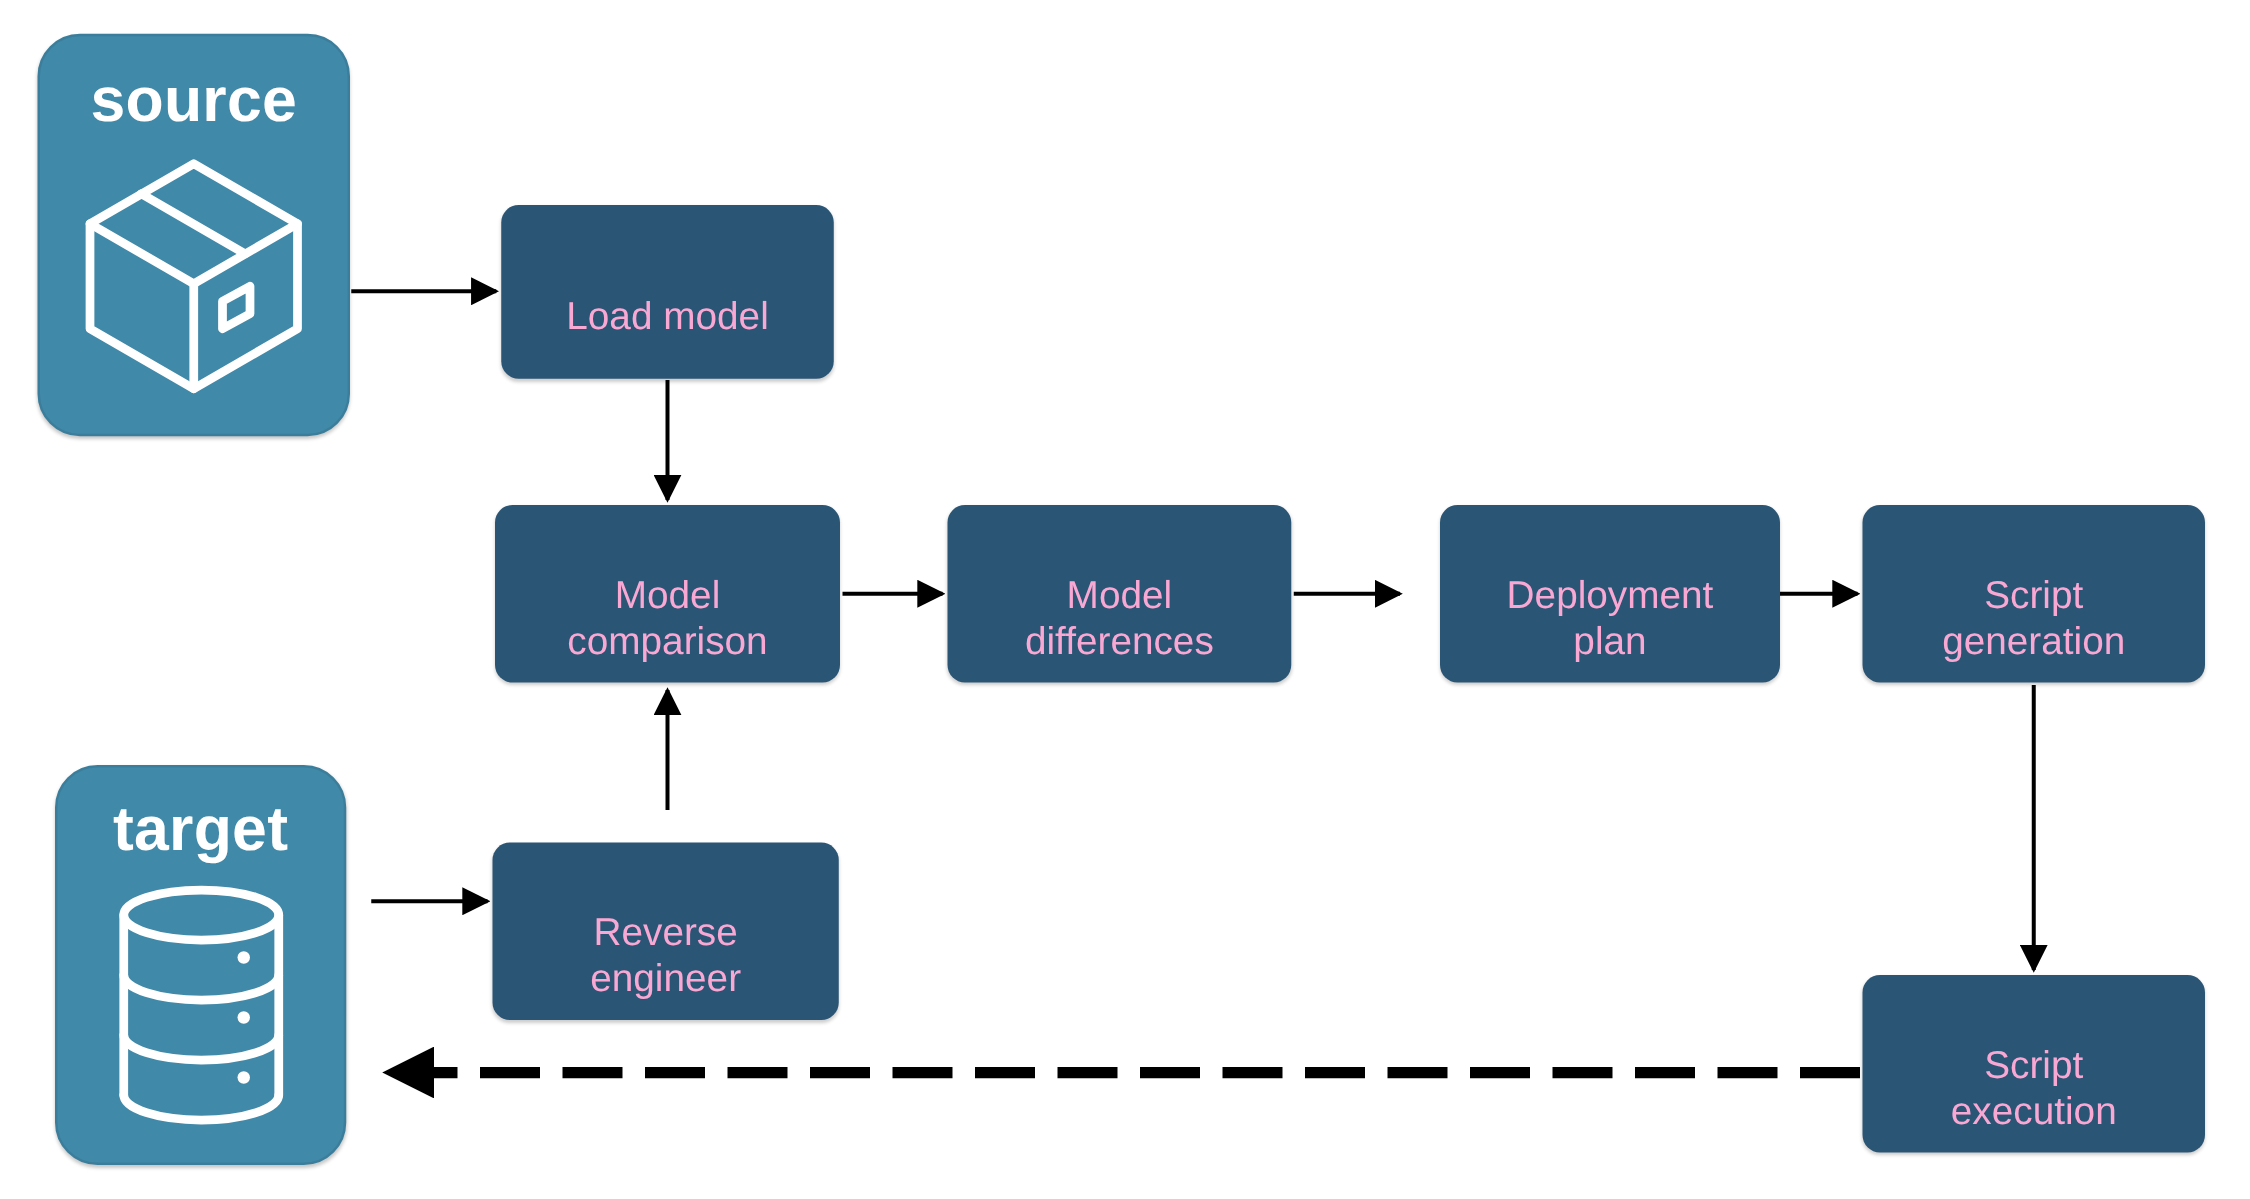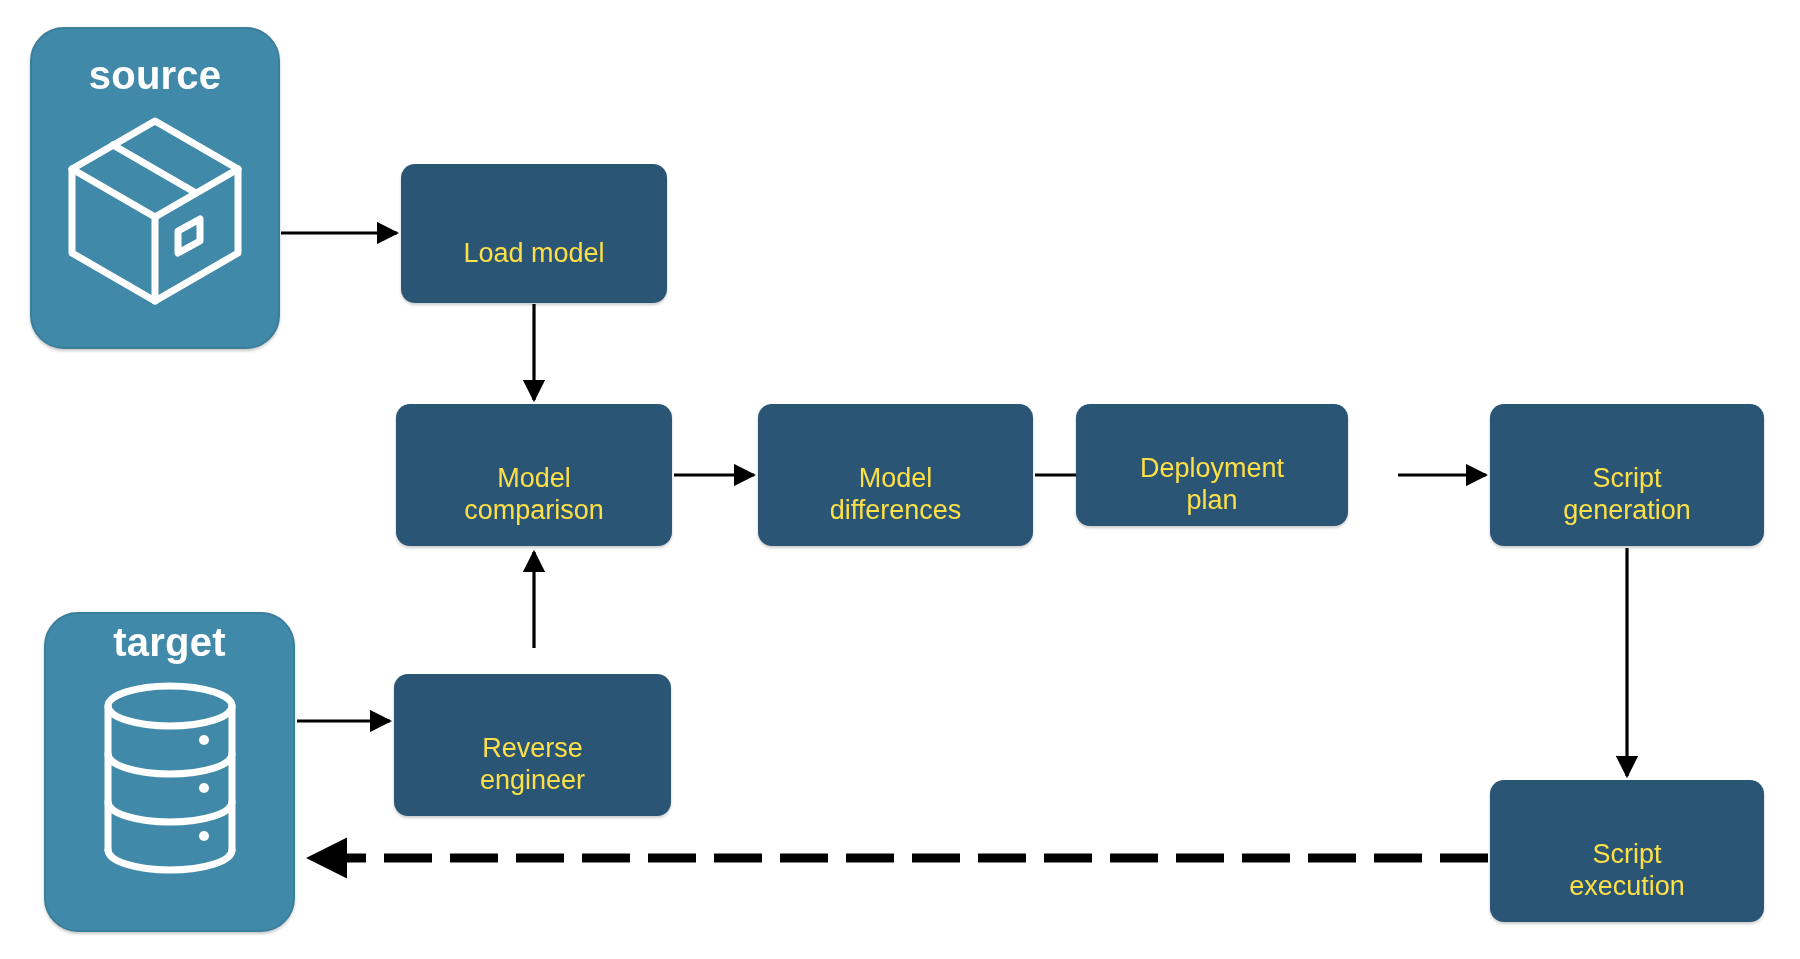--- a/index.html
+++ b/index.html
@@ -27,21 +27,21 @@
     border-radius: 34px;
     box-sizing: border-box;
     box-shadow: 0 2px 3px rgba(0,0,0,0.22);
     display: flex;
     flex-direction: column;
     align-items: center;
   }
   .endpoint-label {
     color: #ffffff;
     font-weight: bold;
-    font-size: 40px;
+    font-size: 50px;
     letter-spacing: 0.2px;
     line-height: 1;
     user-select: none;
   }
   .endpoint-icon {
     display: block;
   }
 
   
   .process-box {
@@ -49,22 +49,22 @@
     background: #2a5574;
     border-radius: 14px;
     box-sizing: border-box;
     box-shadow: 0 2px 3px rgba(0,0,0,0.20);
     display: flex;
     align-items: center;
     justify-content: center;
     padding: 4px 10px;
   }
   .process-label {
-    color: #fde047;
-    font-size: 27px;
+    color: #f9a8d4;
+    font-size: 31px;
     line-height: 1.18;
     text-align: center;
     white-space: pre-line;
     user-select: none;
     margin-top: 40px;
   }
 
   
   #connector-layer {
     position: absolute;
@@ -119,21 +119,21 @@
         <path d="M 12 60 L 95 108 L 178 60"></path>
         <path d="M 95 108 L 95 192"></path>
 
         <path d="M 53 36 L 136 84"></path>
 
         <path d="M 118 122 L 140 110 L 140 132 L 118 144 Z"></path>
       </svg>
     </span>
   </div>
 
-  <div class="endpoint" style="left:44px; top:612px; width:251px; height:320px; padding-top:8px;">
+  <div class="endpoint" style="left:44px; top:612px; width:233px; height:320px; padding-top:24px;">
     <div class="endpoint-label">target</div>
     <span class="endpoint-icon" style="margin-top:16px;">
       <svg width="160" height="200" viewBox="0 0 160 200" xmlns="http://www.w3.org/2000/svg" fill="none" stroke="#ffffff" stroke-width="7" stroke-linejoin="round" stroke-linecap="round">
 
         <ellipse cx="80" cy="28" rx="62" ry="20"></ellipse>
 
         <path d="M 18 28 L 18 172"></path>
         <path d="M 142 28 L 142 172"></path>
 
         <path d="M 18 172 A 62 20 0 0 0 142 172"></path>
@@ -155,21 +155,21 @@
   <div class="process-box" style="left:396px; top:404px; width:276px; height:142px;">
     <span class="process-label">Model
 comparison</span>
   </div>
 
   <div class="process-box" style="left:758px; top:404px; width:275px; height:142px;">
     <span class="process-label">Model
 differences</span>
   </div>
 
-  <div class="process-box" style="left:1076px; top:404px; width:272px; height:122px;">
+  <div class="process-box" style="left:1152px; top:404px; width:272px; height:142px;">
     <span class="process-label">Deployment
 plan</span>
   </div>
 
   <div class="process-box" style="left:1490px; top:404px; width:274px; height:142px;">
     <span class="process-label">Script
 generation</span>
   </div>
 
   <div class="process-box" style="left:394px; top:674px; width:277px; height:142px;">

